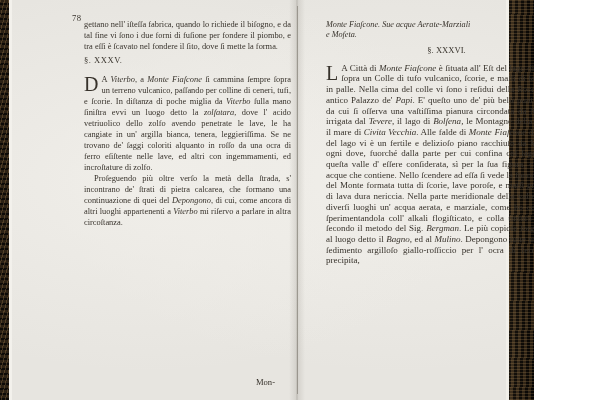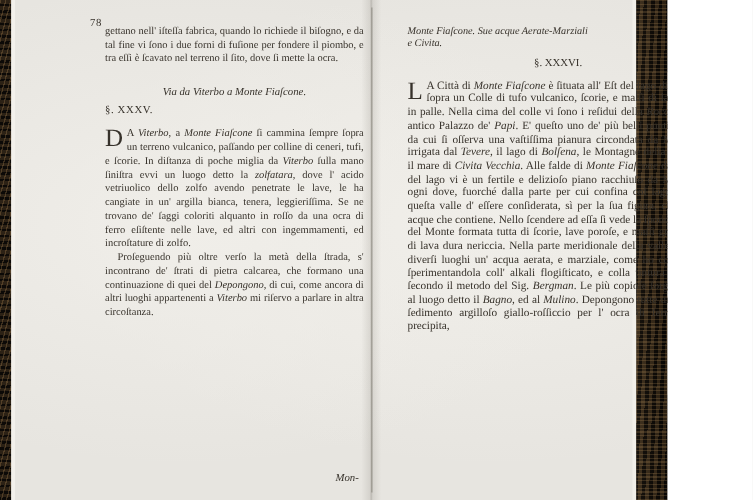--- a/index.html
+++ b/index.html
@@ -49,56 +49,55 @@
   p{margin:0;}
   .cont{margin-top:6px;}
   .heading{margin-top:16px;text-align:center;font-style:italic;font-size:8.6px;}
   .secmark{margin-top:3px;font-size:8.6px;letter-spacing:.5px;}
   .para1{margin-top:8px;}
   .para2{margin-top:0;text-indent:10px;}
   .rt{ text-align:left;font-style:italic;font-size:8.2px;line-height:10px;}
   .secmark-r{margin-top:5px;text-align:center;font-size:8.6px;}
   .para-r{margin-top:7px;}
   .dropcap{float:left;font-size:20px;line-height:18px;padding:1px 3px 0 0;}
-  .catchword{position:absolute;right:4px;bottom:2px;font-style:italic;font-size:8.6px;}
+  .catchword{position:absolute;right:16px;bottom:2px;font-size:8.6px;}
   i{}
 </style>
 </head>
 <body>
 
 <div class="scan">
 
   <div class="edge-left"></div>
   <div class="gap-left"></div>
   <div class="fold"></div>
   <div class="fold-line"></div>
   <div class="gap-right"></div>
   <div class="edge-right"></div>
 
   <div class="page page-left">
     <div class="pagenum pn-left">78</div>
 
-    <p class="cont">gettano nell' iſteſſa fabrica, quando lo richiede il biſogno, e da tal fine vi ſono i due forni di fuſione per fondere il piombo, e tra eſſi è ſcavato nel terreno il ſito, dove ſi mette la ocra.</p>
+    <p class="cont">gettano nell' iſteſſa fabrica, quando lo richiede il biſogno, e da tal fine vi ſono i due forni di fuſione per fondere il piombo, e tra eſſi è ſcavato nel fondere il ſito, dove ſi mette la forma.</p>
 
-    <div class="heading">Via da Viterbo a Monte Fiaſcone.</div>
     <div class="secmark">§. XXXV.</div>
 
     <p class="para1"><span class="dropcap">D</span><span>A <i>Viterbo</i>, a <i>Monte Fiaſcone</i> ſi cammina ſempre ſopra un terreno vulcanico, paſſando per colline di ceneri, tufi, e ſcorie. In diſtanza di poche miglia da <i>Viterbo</i> ſulla mano ſiniſtra evvi un luogo detto la <i>zolfatara</i>, dove l' acido vetriuolico dello zolfo avendo penetrate le lave, le ha cangiate in un' argilla bianca, tenera, leggieriſſima. Se ne trovano de' ſaggi coloriti alquanto in roſſo da una ocra di ferro eſiſtente nelle lave, ed altri con ingemmamenti, ed incroſtature di zolfo.</span></p>
 
     <p class="para2">Proſeguendo più oltre verſo la metà della ſtrada, s' incontrano de' ſtrati di pietra calcarea, che formano una continuazione di quei del <i>Depongono</i>, di cui, come ancora di altri luoghi appartenenti a <i>Viterbo</i> mi riſervo a parlare in altra circoſtanza.</p>
 
     <div class="catchword">Mon-</div>
   </div>
 
   <div class="page page-right">
     <div class="pagenum pn-right">66</div>
 
     <div class="rt">
       <div>Monte Fiaſcone. Sue acque Aerate-Marziali</div>
-      <div>e Civita.</div>
+      <div>e Mofeta.</div>
     </div>
 
     <div class="secmark-r">§. XXXVI.</div>
 
     <p class="para-r"><span class="dropcap">L</span><span>A Città di <i>Monte Fiaſcone</i> è ſituata all' Eſt del lago di <i>Bolſena</i>, ſopra un Colle di tufo vulcanico, ſcorie, e maſſi di lava talora in palle. Nella cima del colle vi ſono i reſidui della <i>Rocca</i>, e dell' antico Palazzo de' <i>Papi</i>. E' queſto uno de' più belli punti di viſta, da cui ſi oſſerva una vaſtiſſima pianura circondata da Monti, ed irrigata dal <i>Tevere</i>, il lago di <i>Bolſena</i>, le Montagne della <i>Tolfa</i>, ed il mare di <i>Civita Vecchia</i>. Alle falde di <i>Monte Fiaſcone</i> dalla parte del lago vi è un fertile e delizioſo piano racchiuſo da Monti per ogni dove, fuorché dalla parte per cui confina col lago. Merita queſta valle d' eſſere conſiderata, sì per la ſua figura, che per le acque che contiene. Nello ſcendere ad eſſa ſi vede la ſponda interna del Monte formata tutta di ſcorie, lave poroſe, e maſſi grandiſſimi di lava dura nericcia. Nella parte meridionale della valle ſorge in diverſi luoghi un' acqua aerata, e marziale, come ho conoſciuto, ſperimentandola coll' alkali flogiſticato, e colla tintura di galla, ſecondo il metodo del Sig. <i>Bergman</i>. Le più copioſe ſorgenti ſono al luogo detto il <i>Bagno</i>, ed al <i>Mulino</i>. Depongono tutte un copioſo ſedimento argilloſo giallo-roſſiccio per l' ocra di ferro che ſi precipita,</span></p>
   </div>
 
 </div>
 
 </body></html>

